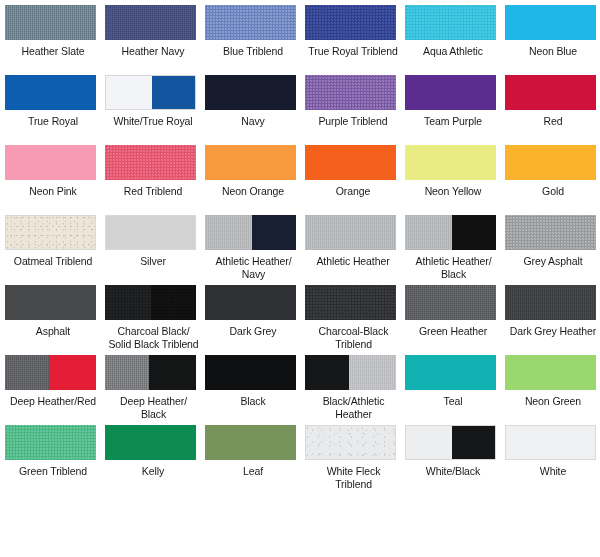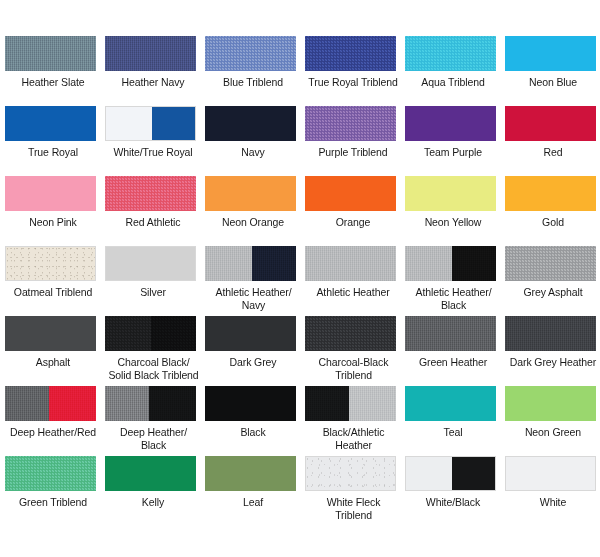--- a/index.html
+++ b/index.html
@@ -19,21 +19,20 @@
     grid-auto-rows:70px;
     padding:0;
     box-sizing:border-box;
   }
   .swatch-cell{
     position:relative;
     width:100px;
     height:70px;
     box-sizing:border-box;
     padding:5px 4px 0 5px;
-    margin-top:31px;
   }
   .swatch-cell.empty{visibility:hidden;}
   .chip{
     position:relative;
     width:91px;
     height:35px;
     display:flex;
     overflow:hidden;
     box-sizing:border-box;
   }
@@ -128,21 +127,21 @@
     <div class="swatch-cell">
       <div class="chip tex-tri" title="True Royal Triblend">
         <div class="chip-part" style="width: 100%; background: rgb(59, 76, 156);"></div>
       </div>
       <div class="label">True Royal Triblend</div>
     </div>
     <div class="swatch-cell">
       <div class="chip tex-tri" title="Aqua Triblend">
         <div class="chip-part" style="width: 100%; background: rgb(63, 198, 224);"></div>
       </div>
-      <div class="label">Aqua Triblend</div>
+      <div class="label">Aqua Athletic</div>
     </div>
     <div class="swatch-cell">
       <div class="chip" title="Neon Blue">
         <div class="chip-part" style="width: 100%; background: rgb(31, 182, 232);"></div>
       </div>
       <div class="label">Neon Blue</div>
     </div>
     <div class="swatch-cell">
       <div class="chip" title="True Royal">
         <div class="chip-part" style="width: 100%; background: rgb(13, 94, 176);"></div>
@@ -183,21 +182,21 @@
     <div class="swatch-cell">
       <div class="chip" title="Neon Pink">
         <div class="chip-part" style="width: 100%; background: rgb(247, 155, 180);"></div>
       </div>
       <div class="label">Neon Pink</div>
     </div>
     <div class="swatch-cell">
       <div class="chip tex-tri" title="Red Triblend">
         <div class="chip-part" style="width: 100%; background: rgb(232, 100, 125);"></div>
       </div>
-      <div class="label">Red Athletic</div>
+      <div class="label">Red Triblend</div>
     </div>
     <div class="swatch-cell">
       <div class="chip" title="Neon Orange">
         <div class="chip-part" style="width: 100%; background: rgb(247, 154, 62);"></div>
       </div>
       <div class="label">Neon Orange</div>
     </div>
     <div class="swatch-cell">
       <div class="chip" title="Orange">
         <div class="chip-part" style="width: 100%; background: rgb(244, 97, 28);"></div>

